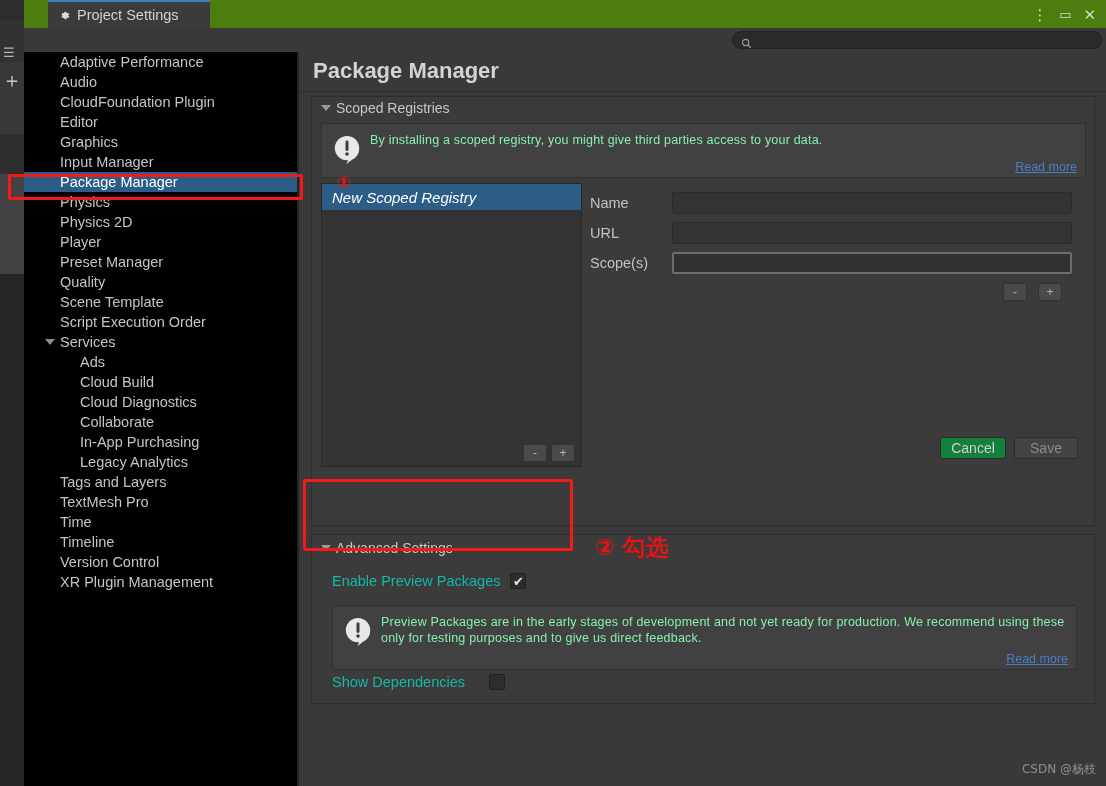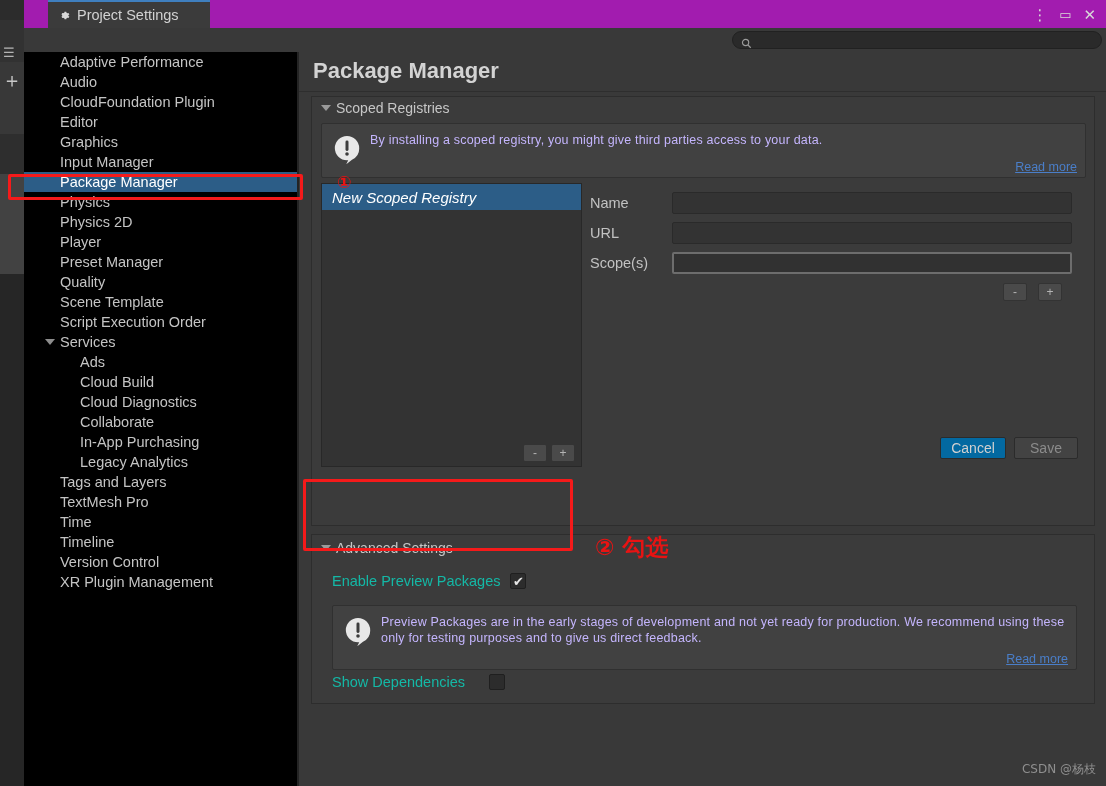--- a/index.html
+++ b/index.html
@@ -16,21 +16,21 @@
   .left-strip .seg-a { position: absolute; left: 0; top: 20px; width: 24px; height: 42px; background: #323232; }
   .left-strip .seg-b { position: absolute; left: 0; top: 62px; width: 24px; height: 72px; background: #383838; }
   .left-strip .seg-c { position: absolute; left: 0; top: 134px; width: 24px; height: 40px; background: #2e2e2e; }
   .left-strip .seg-d { position: absolute; left: 0; top: 174px; width: 24px; height: 100px; background: #424242; }
   .left-strip .seg-e { position: absolute; left: 0; top: 274px; width: 24px; height: 512px; background: #262626; }
   .ls-icon { position: absolute; color: #b4b4b4; font-size: 13px; line-height: 1; }
   .ls-list { left: 3px; top: 46px; }
   .ls-plus { left: 2px; top: 70px; font-size: 20px; color: #c8c8c8; }
 
   
-  .tabbar { position: absolute; left: 24px; top: 0; width: 1082px; height: 28px; background: #a21caf; }
+  .tabbar { position: absolute; left: 24px; top: 0; width: 1082px; height: 28px; background: #4d7c0f; }
   .winbtns { position: absolute; right: 4px; top: 0; height: 28px; display: flex; align-items: center; gap: 12px; padding-right: 6px; }
   .winbtn { color: #d8d8d8; font-size: 15px; line-height: 1; cursor: default; }
   .winbtn.kebab { font-size: 15px; letter-spacing: 0; }
   .winbtn.sq { font-size: 13px; }
 
   .tab {
     position: absolute; left: 24px; top: 0; width: 162px; height: 28px;
     background: #3b3b3b; border-top: 2px solid #3f7fbf;
     display: flex; align-items: center; gap: 6px; padding-left: 10px;
   }
@@ -95,21 +95,21 @@
   
   .helpbox {
     position: absolute; background: #414141; border: 1px solid #303030; border-radius: 2px;
     display: block;
   }
   .help-icon {
     position: absolute; left: 10px; top: 10px; width: 30px; height: 30px;
   }
   .help-text {
     position: absolute; left: 48px; top: 8px; right: 10px;
-    color: #c4b5fd; font-size: 12.5px; line-height: 16px; letter-spacing: .2px;
+    color: #86efac; font-size: 12.5px; line-height: 16px; letter-spacing: .2px;
   }
   .readmore {
     position: absolute; right: 8px; bottom: 3px;
     color: #4a7ec8; font-size: 12.5px; text-decoration: underline; cursor: pointer;
   }
 
   
   .reglist { position: absolute; background: #333333; border: 1px solid #282828; }
   .reg-row {
     height: 26px; display: flex; align-items: center; padding-left: 10px;
@@ -130,21 +130,21 @@
   .finput {
     background: #333333; border: 1px solid #2a2a2a; border-radius: 2px;
     height: 22px; color: #d0d0d0; font-size: 13px;
     font-family: "Liberation Sans", sans-serif; outline: none; padding: 0 5px;
   }
   .finput.focused { border: 2px solid #6d6d6d; background: #313131; }
 
   .btn {
     height: 22px; min-width: 64px; border-radius: 2px; border: 1px solid #2b2b2b;
     color: #d0d0d0; font-size: 14px; display: flex; align-items: center; justify-content: center;
-    background: #0369a1; font-family: "Liberation Sans", sans-serif;
+    background: #15803d; font-family: "Liberation Sans", sans-serif;
   }
   .btn.disabled { background: #434343; color: #8b8b8b; }
 
   
   .cbrow { position: absolute; display: flex; align-items: center; }
   .cblabel { color: #14b8a6; font-size: 14.5px; }
   .checkbox {
     width: 16px; height: 16px; background: #2c2c2c; border: 1px solid #1f1f1f;
     border-radius: 2px; display: flex; align-items: center; justify-content: center;
   }

